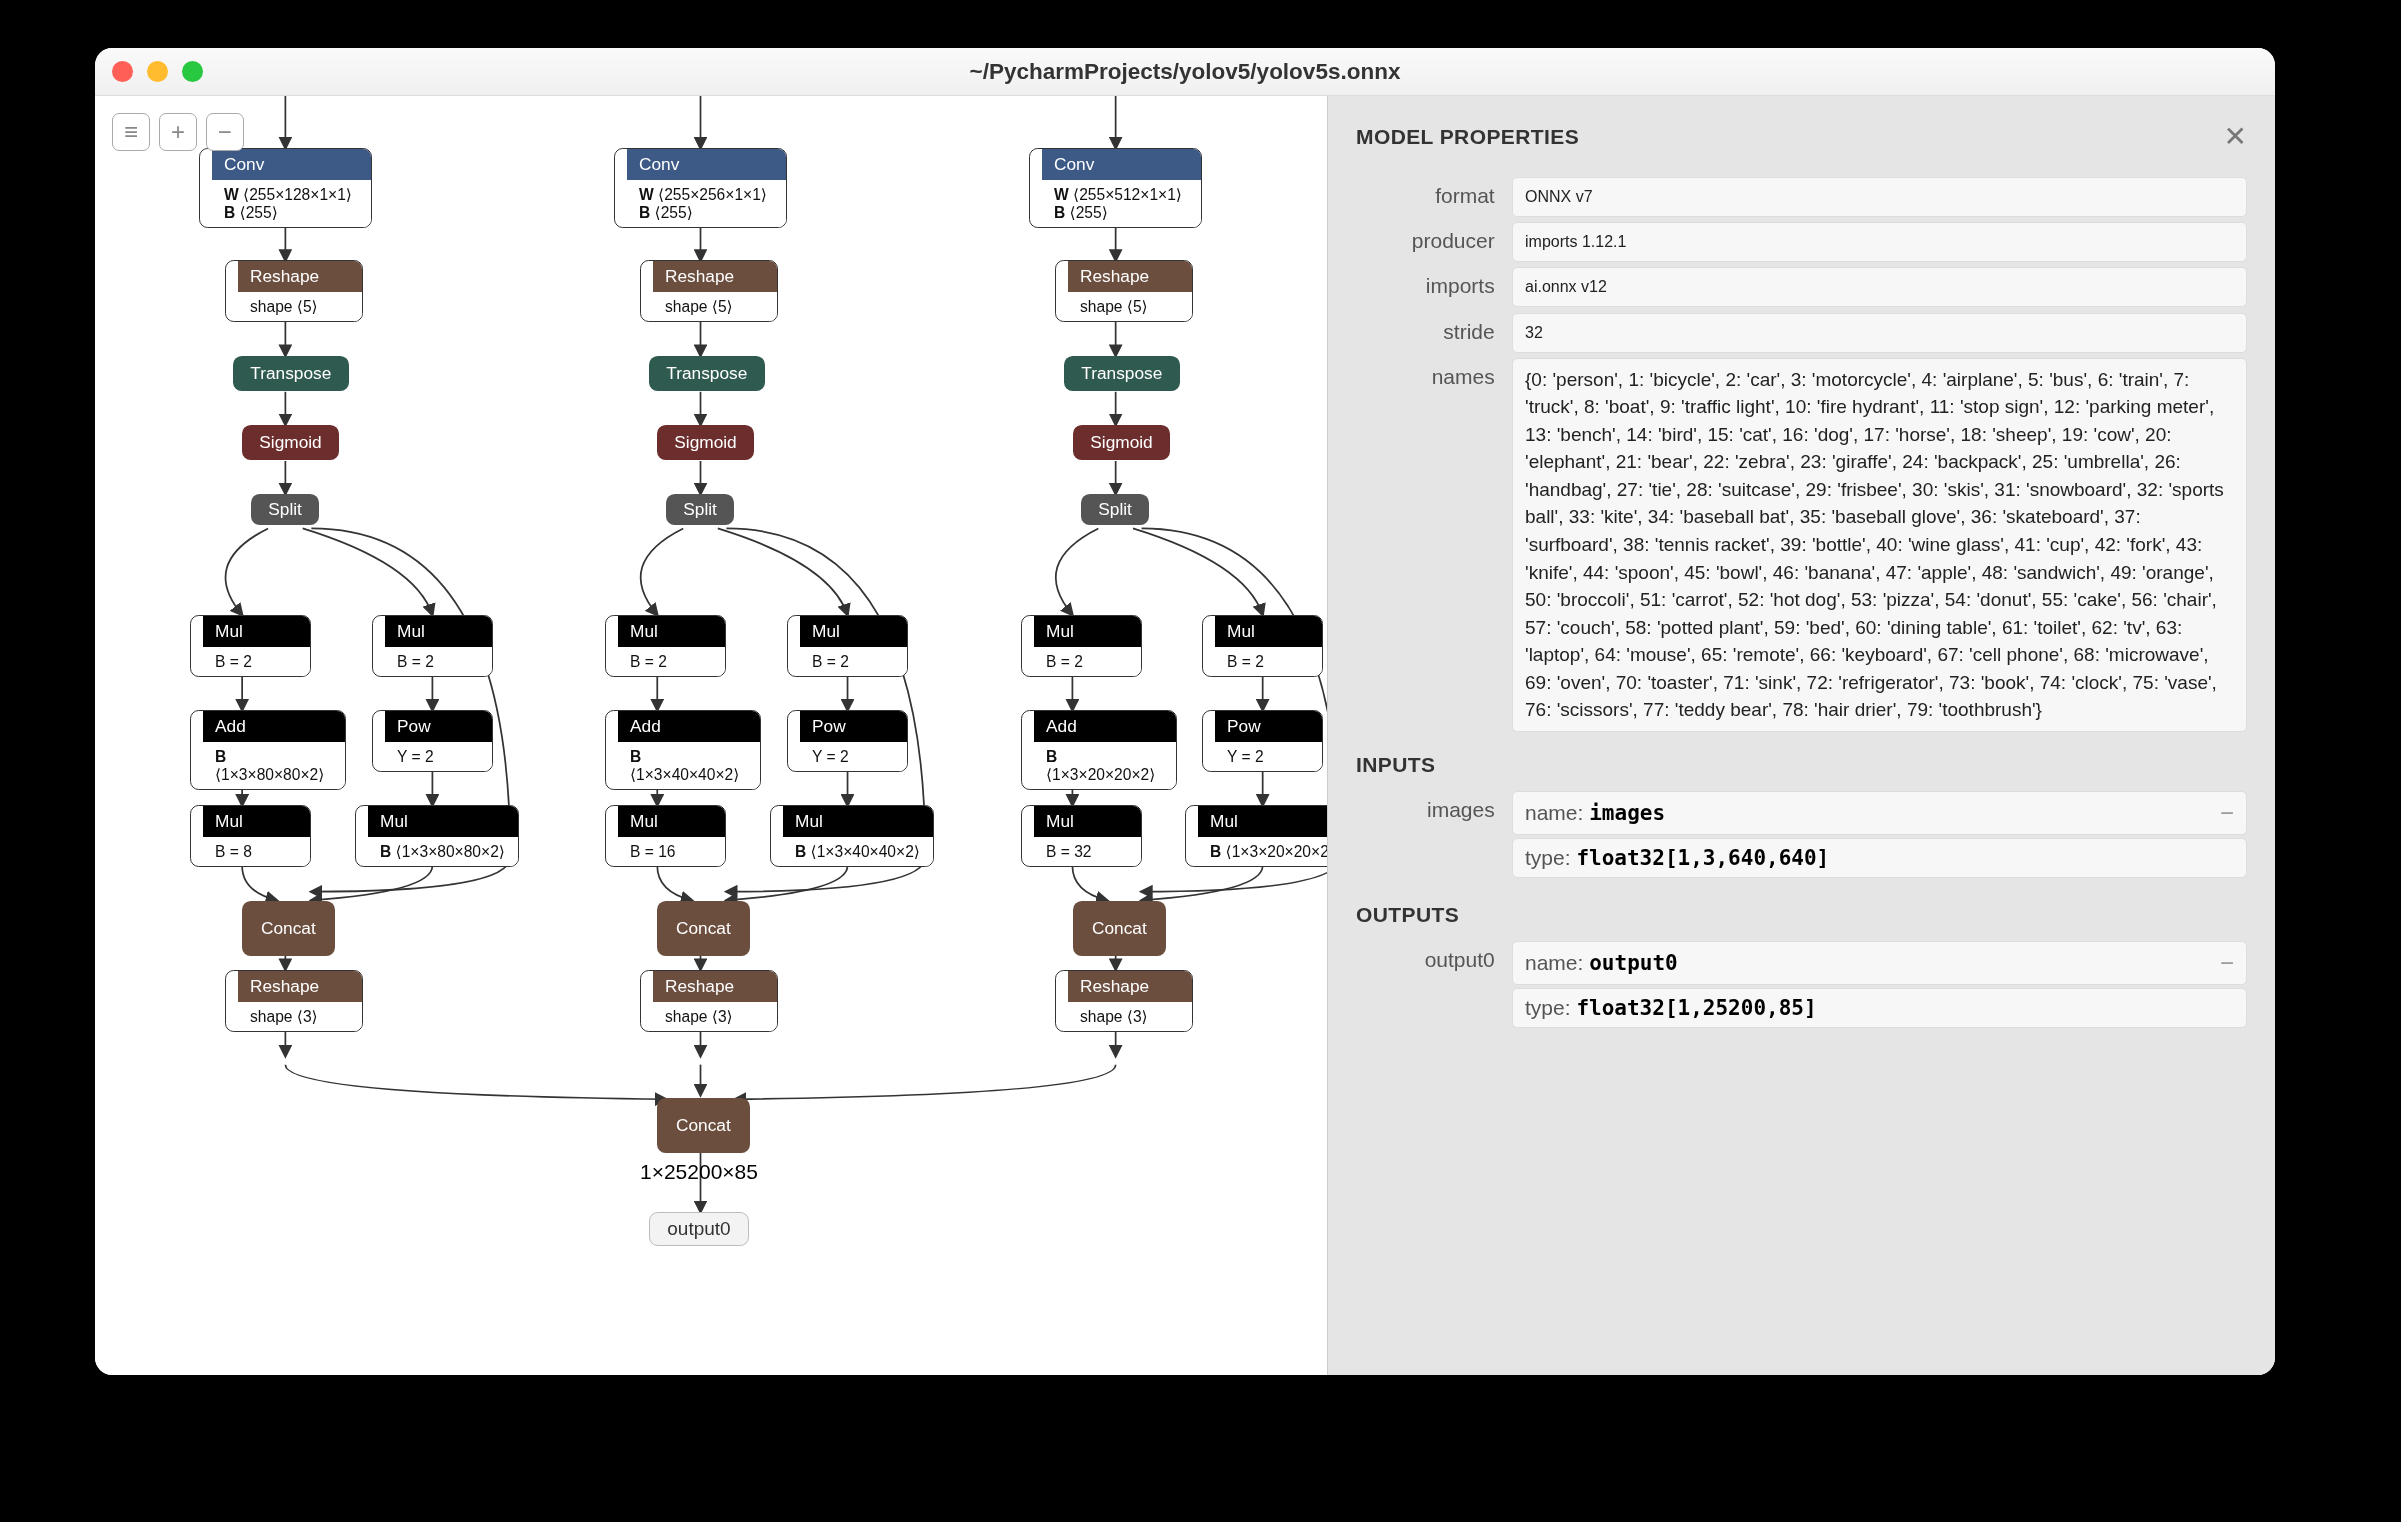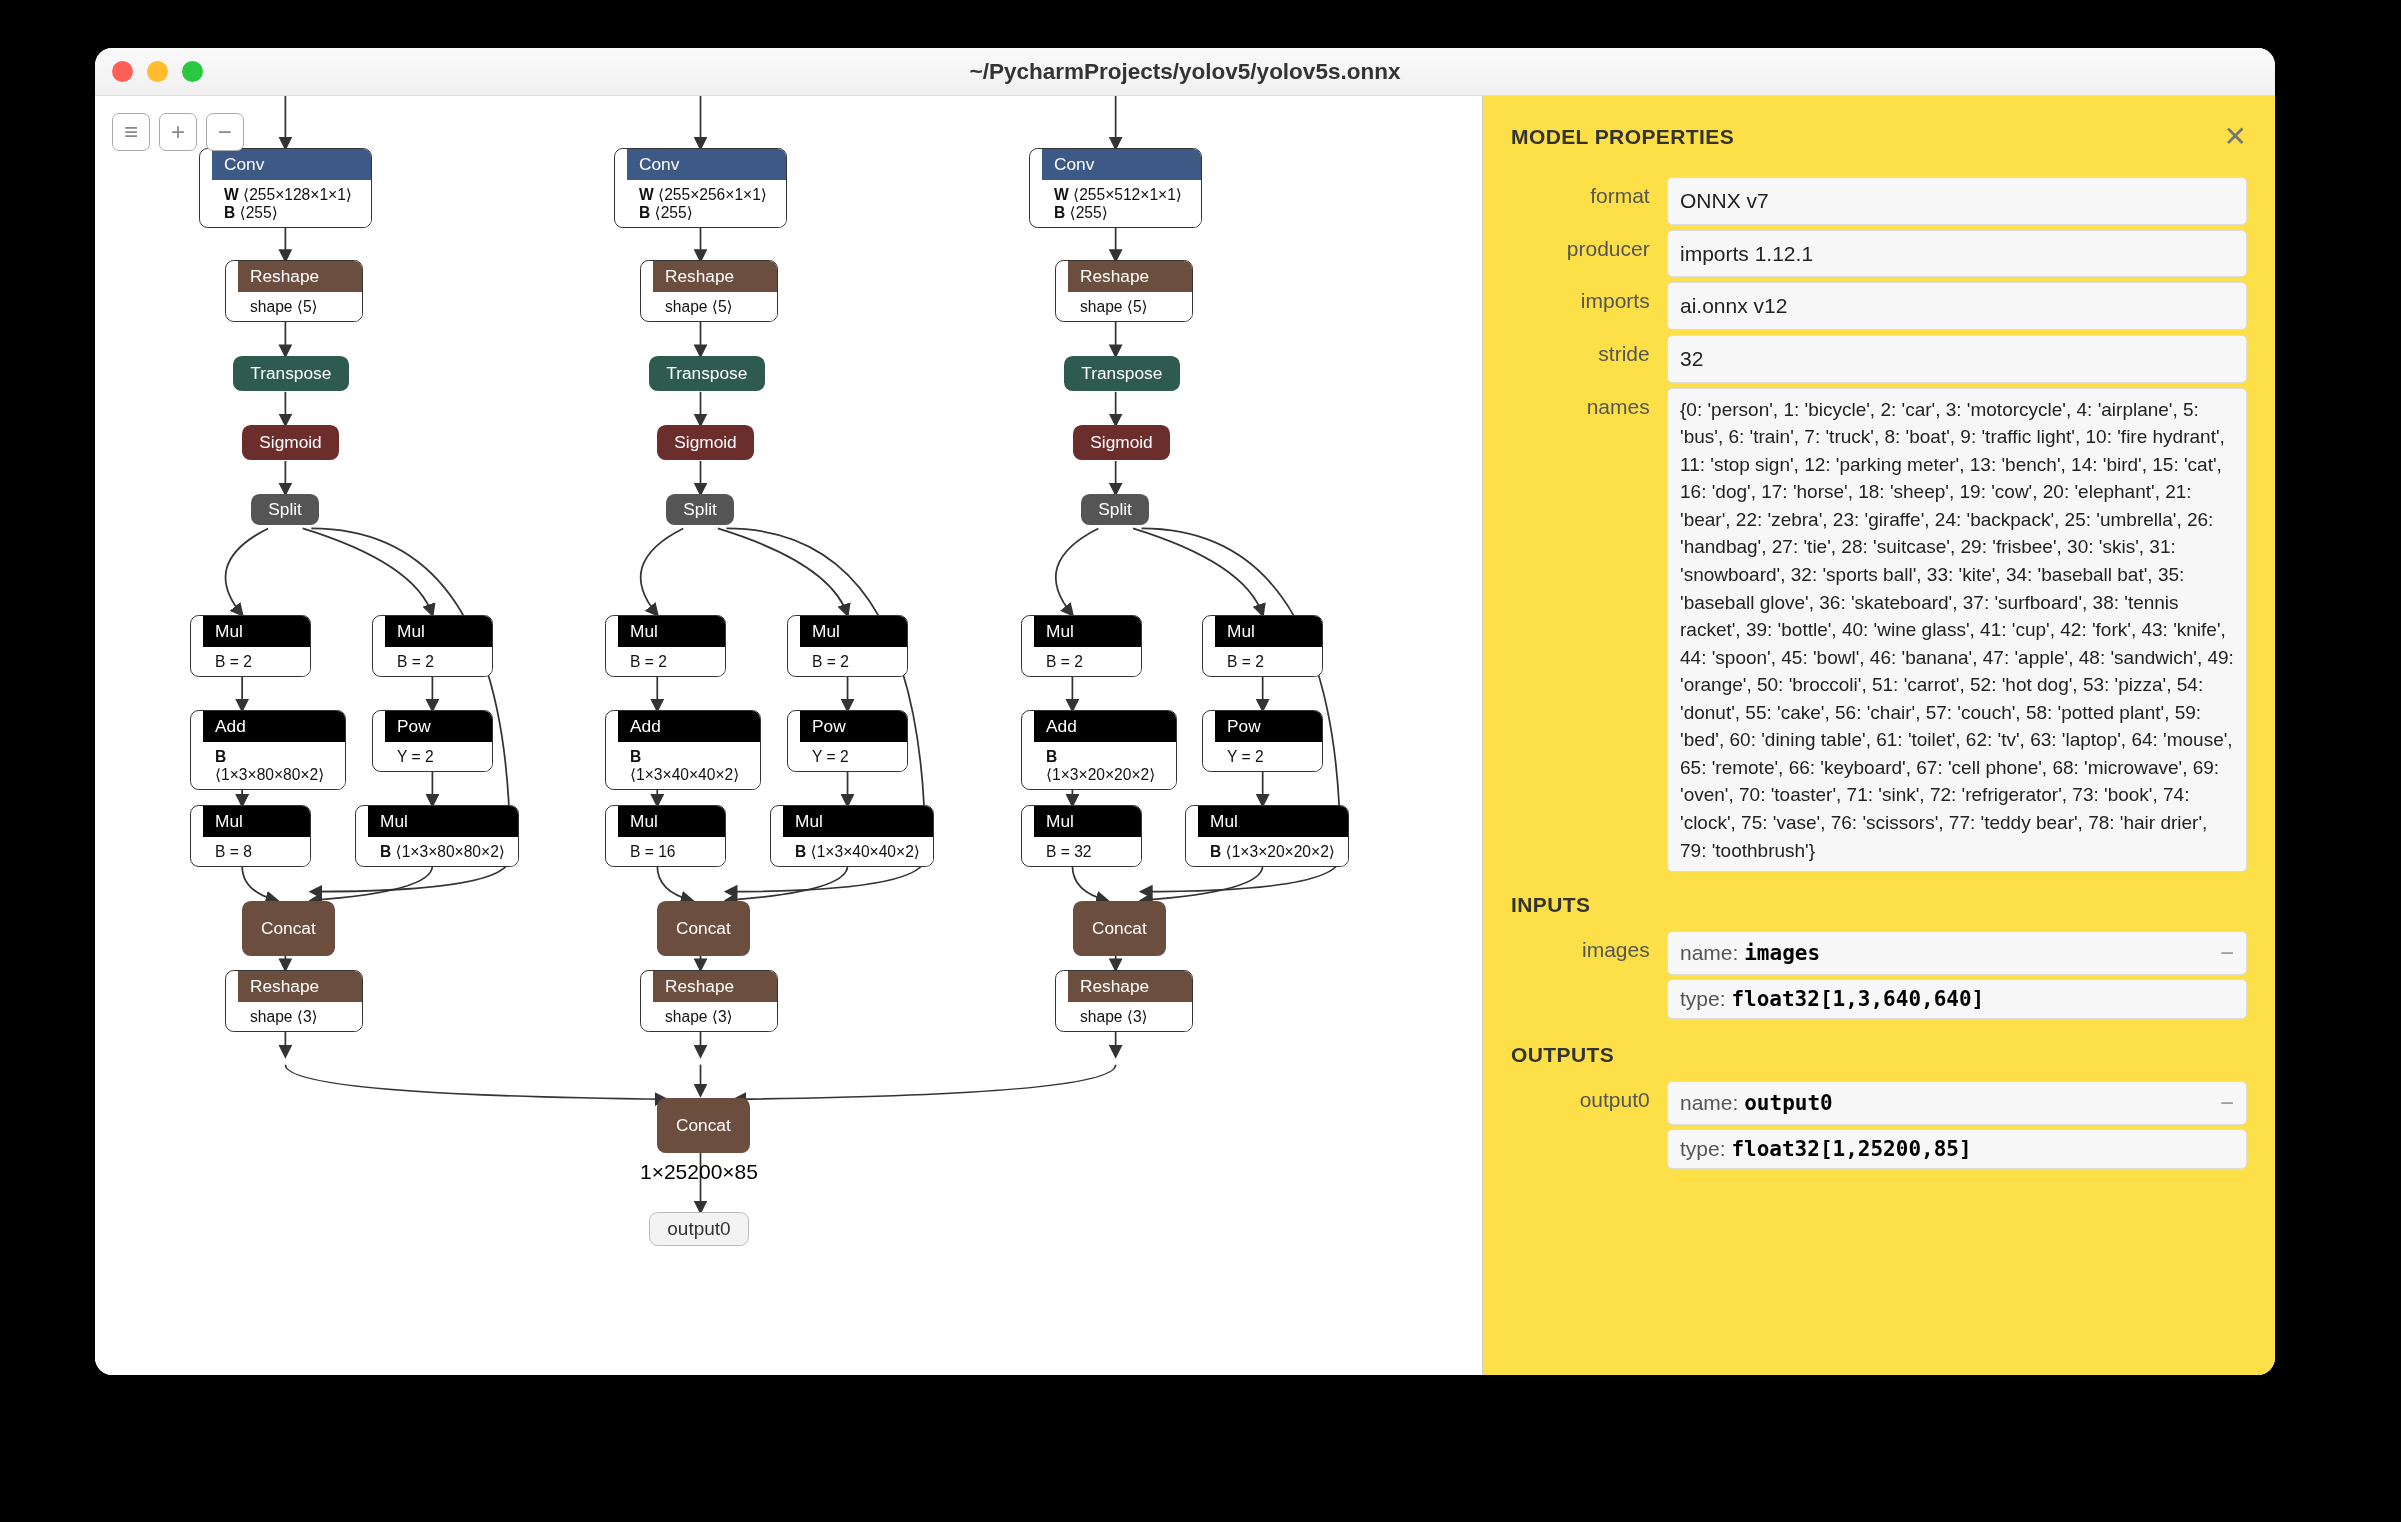--- a/index.html
+++ b/index.html
@@ -8,28 +8,28 @@
 .titlebar { height: 48px; background: linear-gradient(#fafafa,#f0f0f0); display: flex; align-items: center; padding: 0 17.3px; border-bottom: 0.9px solid #ddd; position: relative; }
 .traffic { display: flex; gap: 14px; }
 .dot { width: 21px; height: 21px; border-radius: 50%; }
 .dot.red { background: #ff5f57; } .dot.yellow { background: #febc2e; } .dot.green { background: #28c840; }
 .title { position: absolute; left: 50%; transform: translateX(-50%); font-size: 22.5px; font-weight: 600; color: #333; }
 .body { flex: 1; display: flex; overflow: hidden; }
 .canvas { flex: 1; position: relative; background: #fff; overflow: hidden; }
 .toolbtns { position: absolute; top: 17.3px; left: 17.3px; display: flex; gap: 8.7px; z-index: 5; }
 .toolbtn { width: 38px; height: 38px; border: 1.7px solid #aaa; border-radius: 7px; background: #fff; display: flex; align-items: center; justify-content: center; color: #888; font-size: 24px; }
 
-.sidebar { width: 793px; background: #fde047; border-left: 0.9px solid #ccc; overflow-y: auto; padding: 24px 28px; }
+.sidebar { width: 948px; background: #e5e5e5; border-left: 0.9px solid #ccc; overflow-y: auto; padding: 24px 28px; }
 .side-head { display: flex; justify-content: space-between; align-items: center; margin-bottom: 24px; }
 .side-title { font-weight: 700; font-size: 21px; letter-spacing: 0.4px; color: #333; }
 .close-x { font-size: 28px; color: #777; cursor: pointer; }
 .section-title { font-weight: 700; font-size: 21px; color: #333; margin: 21px 0 14px; letter-spacing: 0.4px; }
 .prop-row { display: flex; align-items: flex-start; margin-bottom: 5.2px; justify-content: space-between; }
 .prop-label { width: 156px; text-align: right; padding-right: 17.3px; color: #555; font-size: 21px; padding-top: 7px; }
-.prop-value { flex: 1; background: #f7f7f7; border: 0.9px solid #ddd; border-radius: 5.2px; padding: 7px 12px; font-size: 21px; color: #222; line-height: 1.5; }
+.prop-value { flex: 1; background: #f7f7f7; border: 0.9px solid #ddd; border-radius: 5.2px; padding: 7px 12px; font-size: 16px; color: #222; line-height: 1.5; }
 .prop-value.big { font-size: 19px; line-height: 1.45; }
 .io-block { display: flex; align-items: flex-start; margin-bottom: 5.2px; }
 .io-name { width: 156px; text-align: right; padding-right: 17.3px; color: #555; font-size: 21px; padding-top: 7px; }
 .io-val { flex: 1; }
 .io-line { background: #f7f7f7; border: 0.9px solid #ddd; border-radius: 5.2px; padding: 7px 12px; margin-bottom: 3.5px; font-size: 21px; display: flex; justify-content: space-between; align-items: center; }
 .io-key { color: #555; }
 .io-strong { font-weight: 700; font-family: ui-monospace,Menlo,monospace; }
 .minus { color: #999; font-size: 24px; }
 .edge-svg { position: absolute; top: 0; left: 0; pointer-events: none; }
 .node { border-radius: 8.7px; overflow: hidden; border: 0.9px solid #333; background: #fff; margin-bottom: 0; font-size: 17.3px; padding-left: 12px; }

